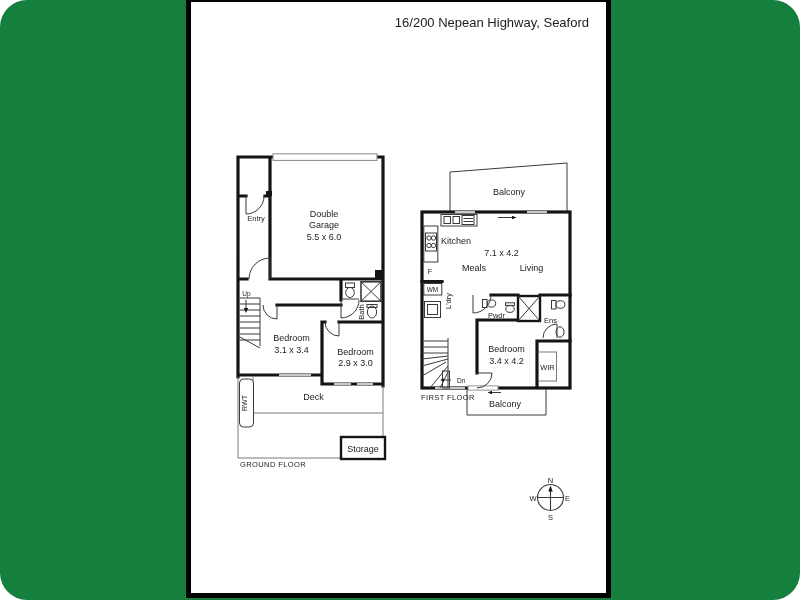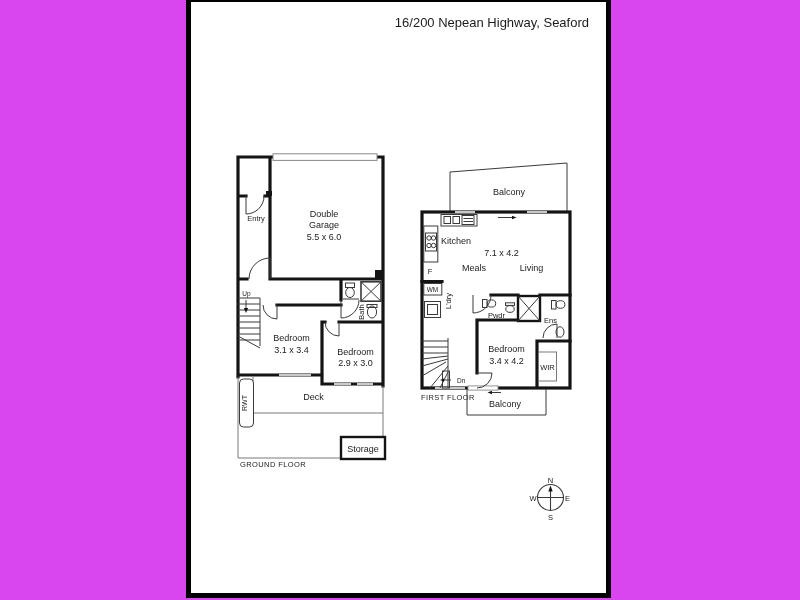--- a/index.html
+++ b/index.html
@@ -1,17 +1,17 @@
 <!DOCTYPE html>
 <html><head>
 <meta charset="utf-8">
 <style>
   html,body{margin:0;padding:0;background:#ffffff;}
-  #stage{position:relative;width:800px;height:600px;background:#d946ef;overflow:hidden;
-         font-family:"Liberation Sans",sans-serif;}
+  #stage{position:relative;width:800px;height:600px;background:#15803d;overflow:hidden;
+         font-family:"Liberation Sans",sans-serif;border-radius:27px;}
   #page-frame{position:absolute;left:186px;top:0;width:425px;height:598px;
               border:5px solid #000;border-top-width:2px;box-sizing:border-box;background:#fff;}
   #plan-title{position:absolute;top:15px;left:185px;width:415px;text-align:right;
               padding-right:11px;box-sizing:border-box;font-size:13px;color:#1c1c1c;}
   svg{position:absolute;left:185px;top:0;}
   
   .w  {stroke:#141414;stroke-width:3.2;fill:none;stroke-linecap:square;}
   .w2 {stroke:#141414;stroke-width:2.4;fill:#fff;}
   .t  {stroke:#3a3a3a;stroke-width:1;fill:none;}
   .t16{stroke:#3a3a3a;stroke-width:1.6;fill:none;}

